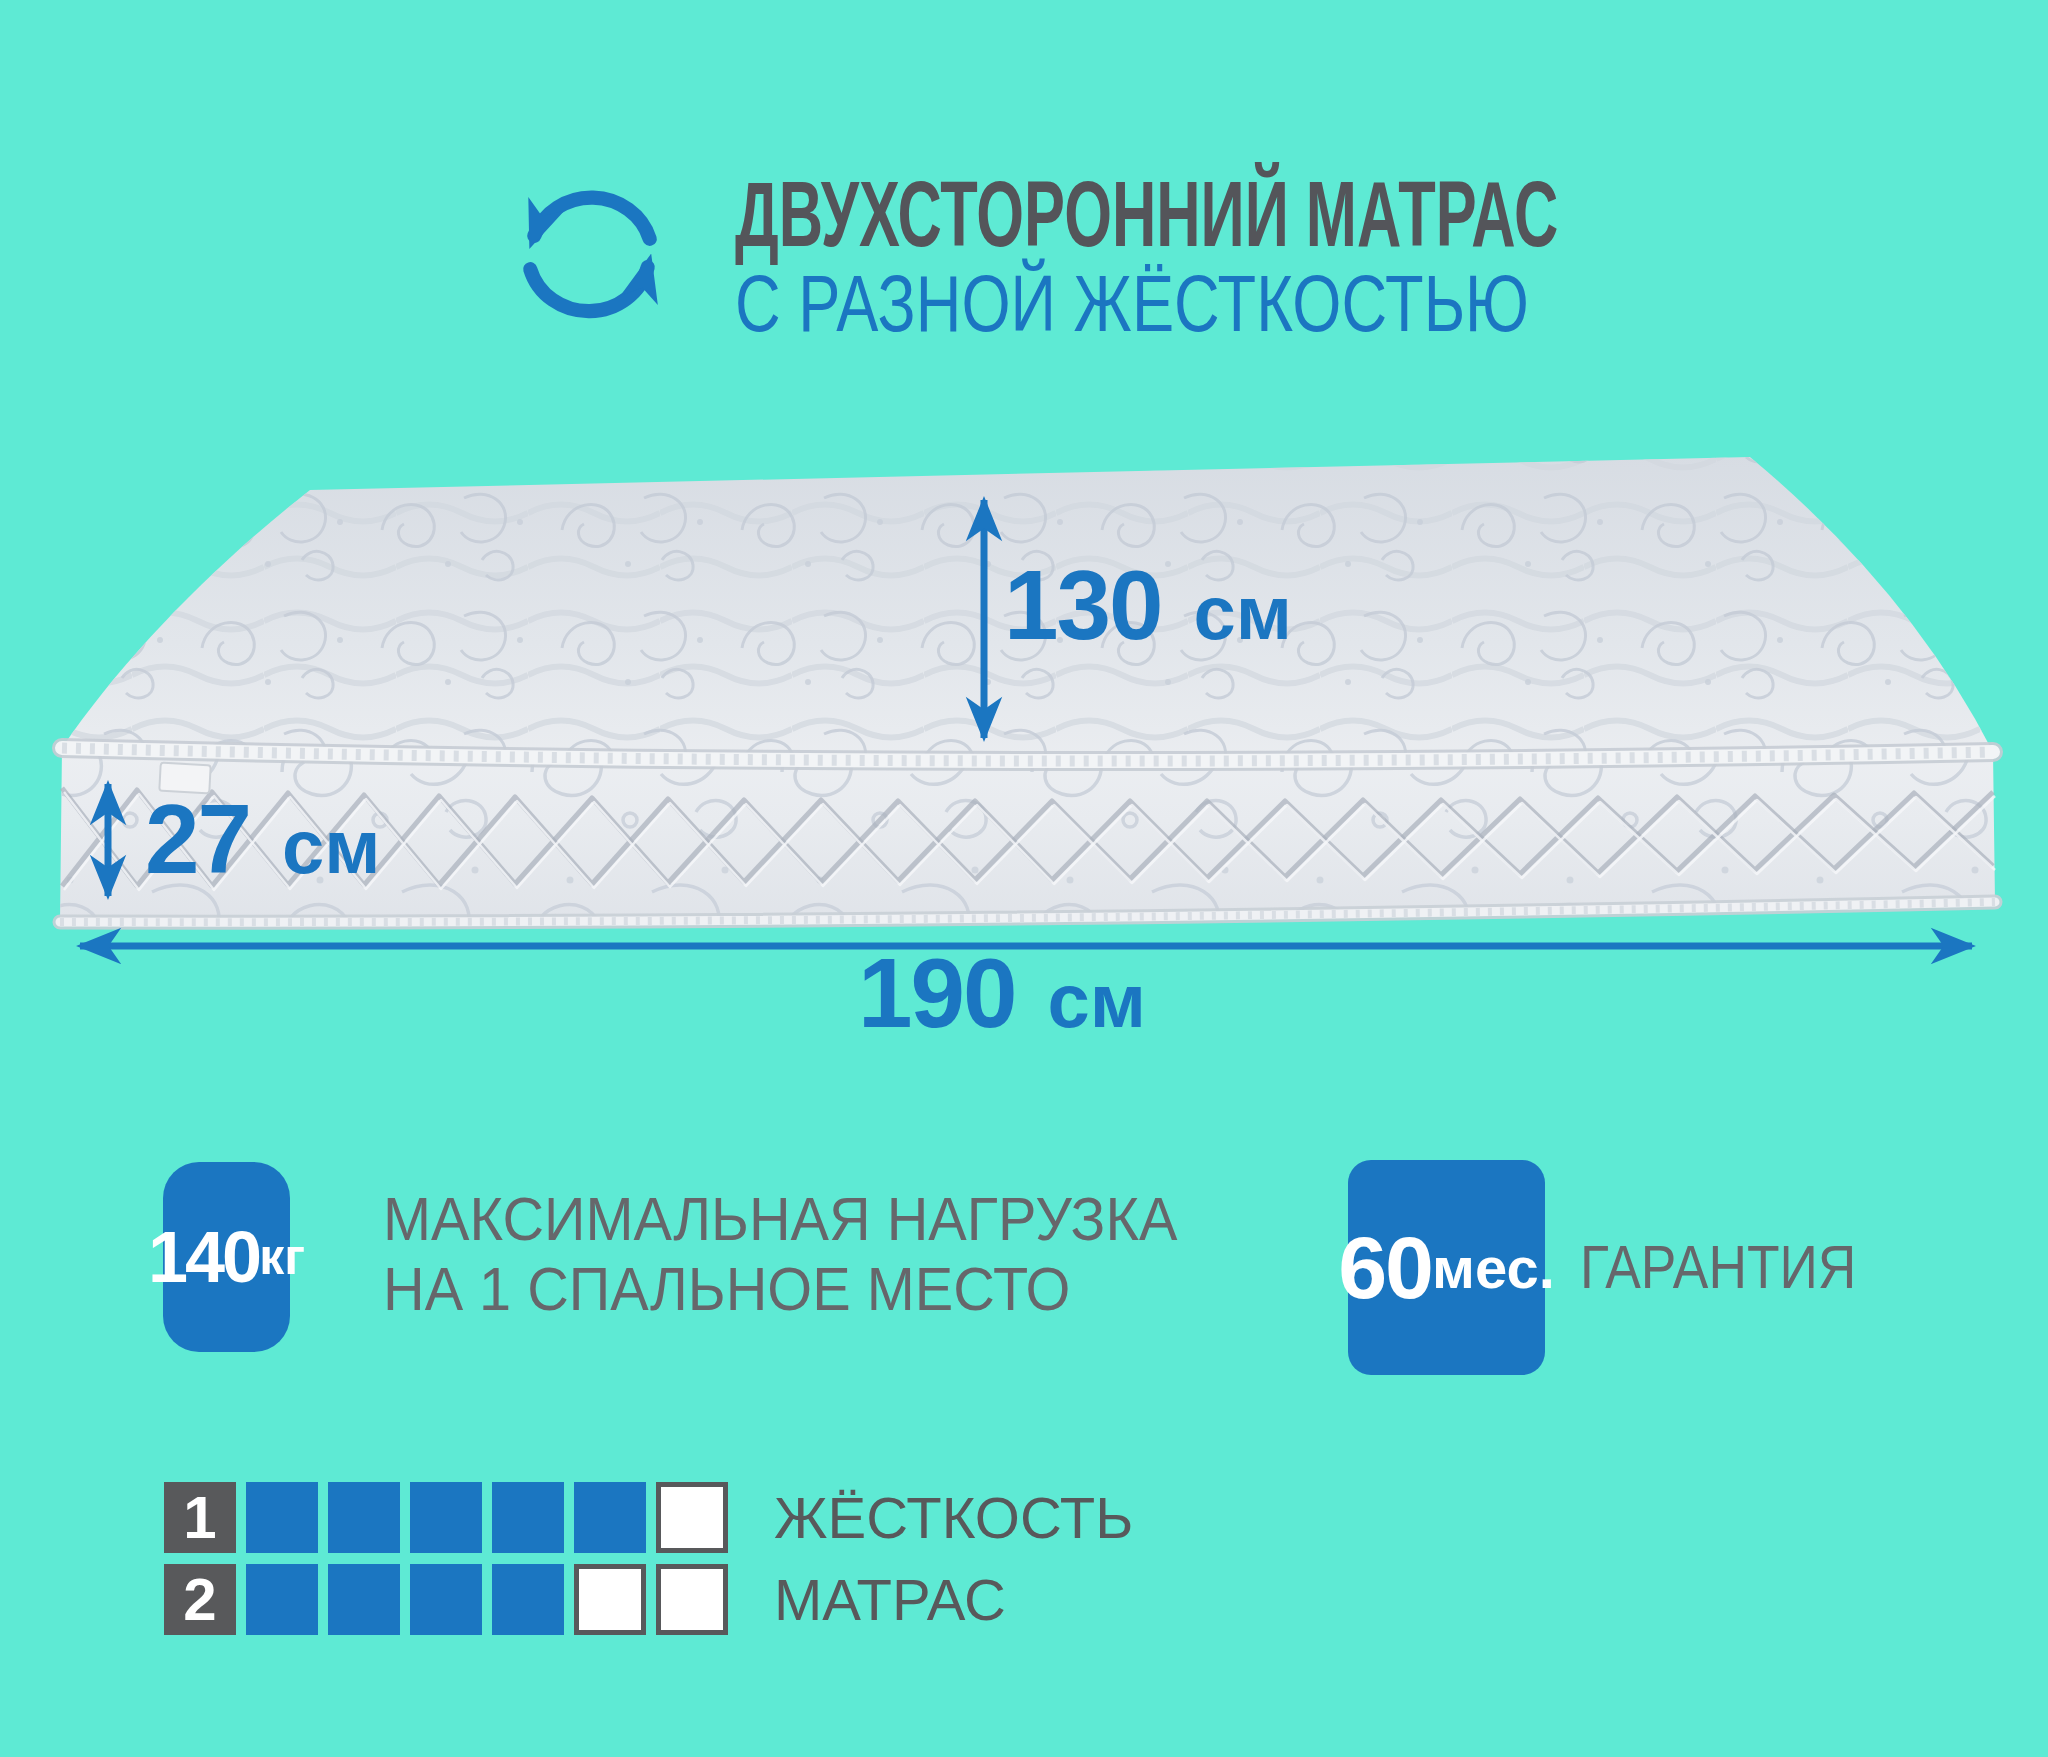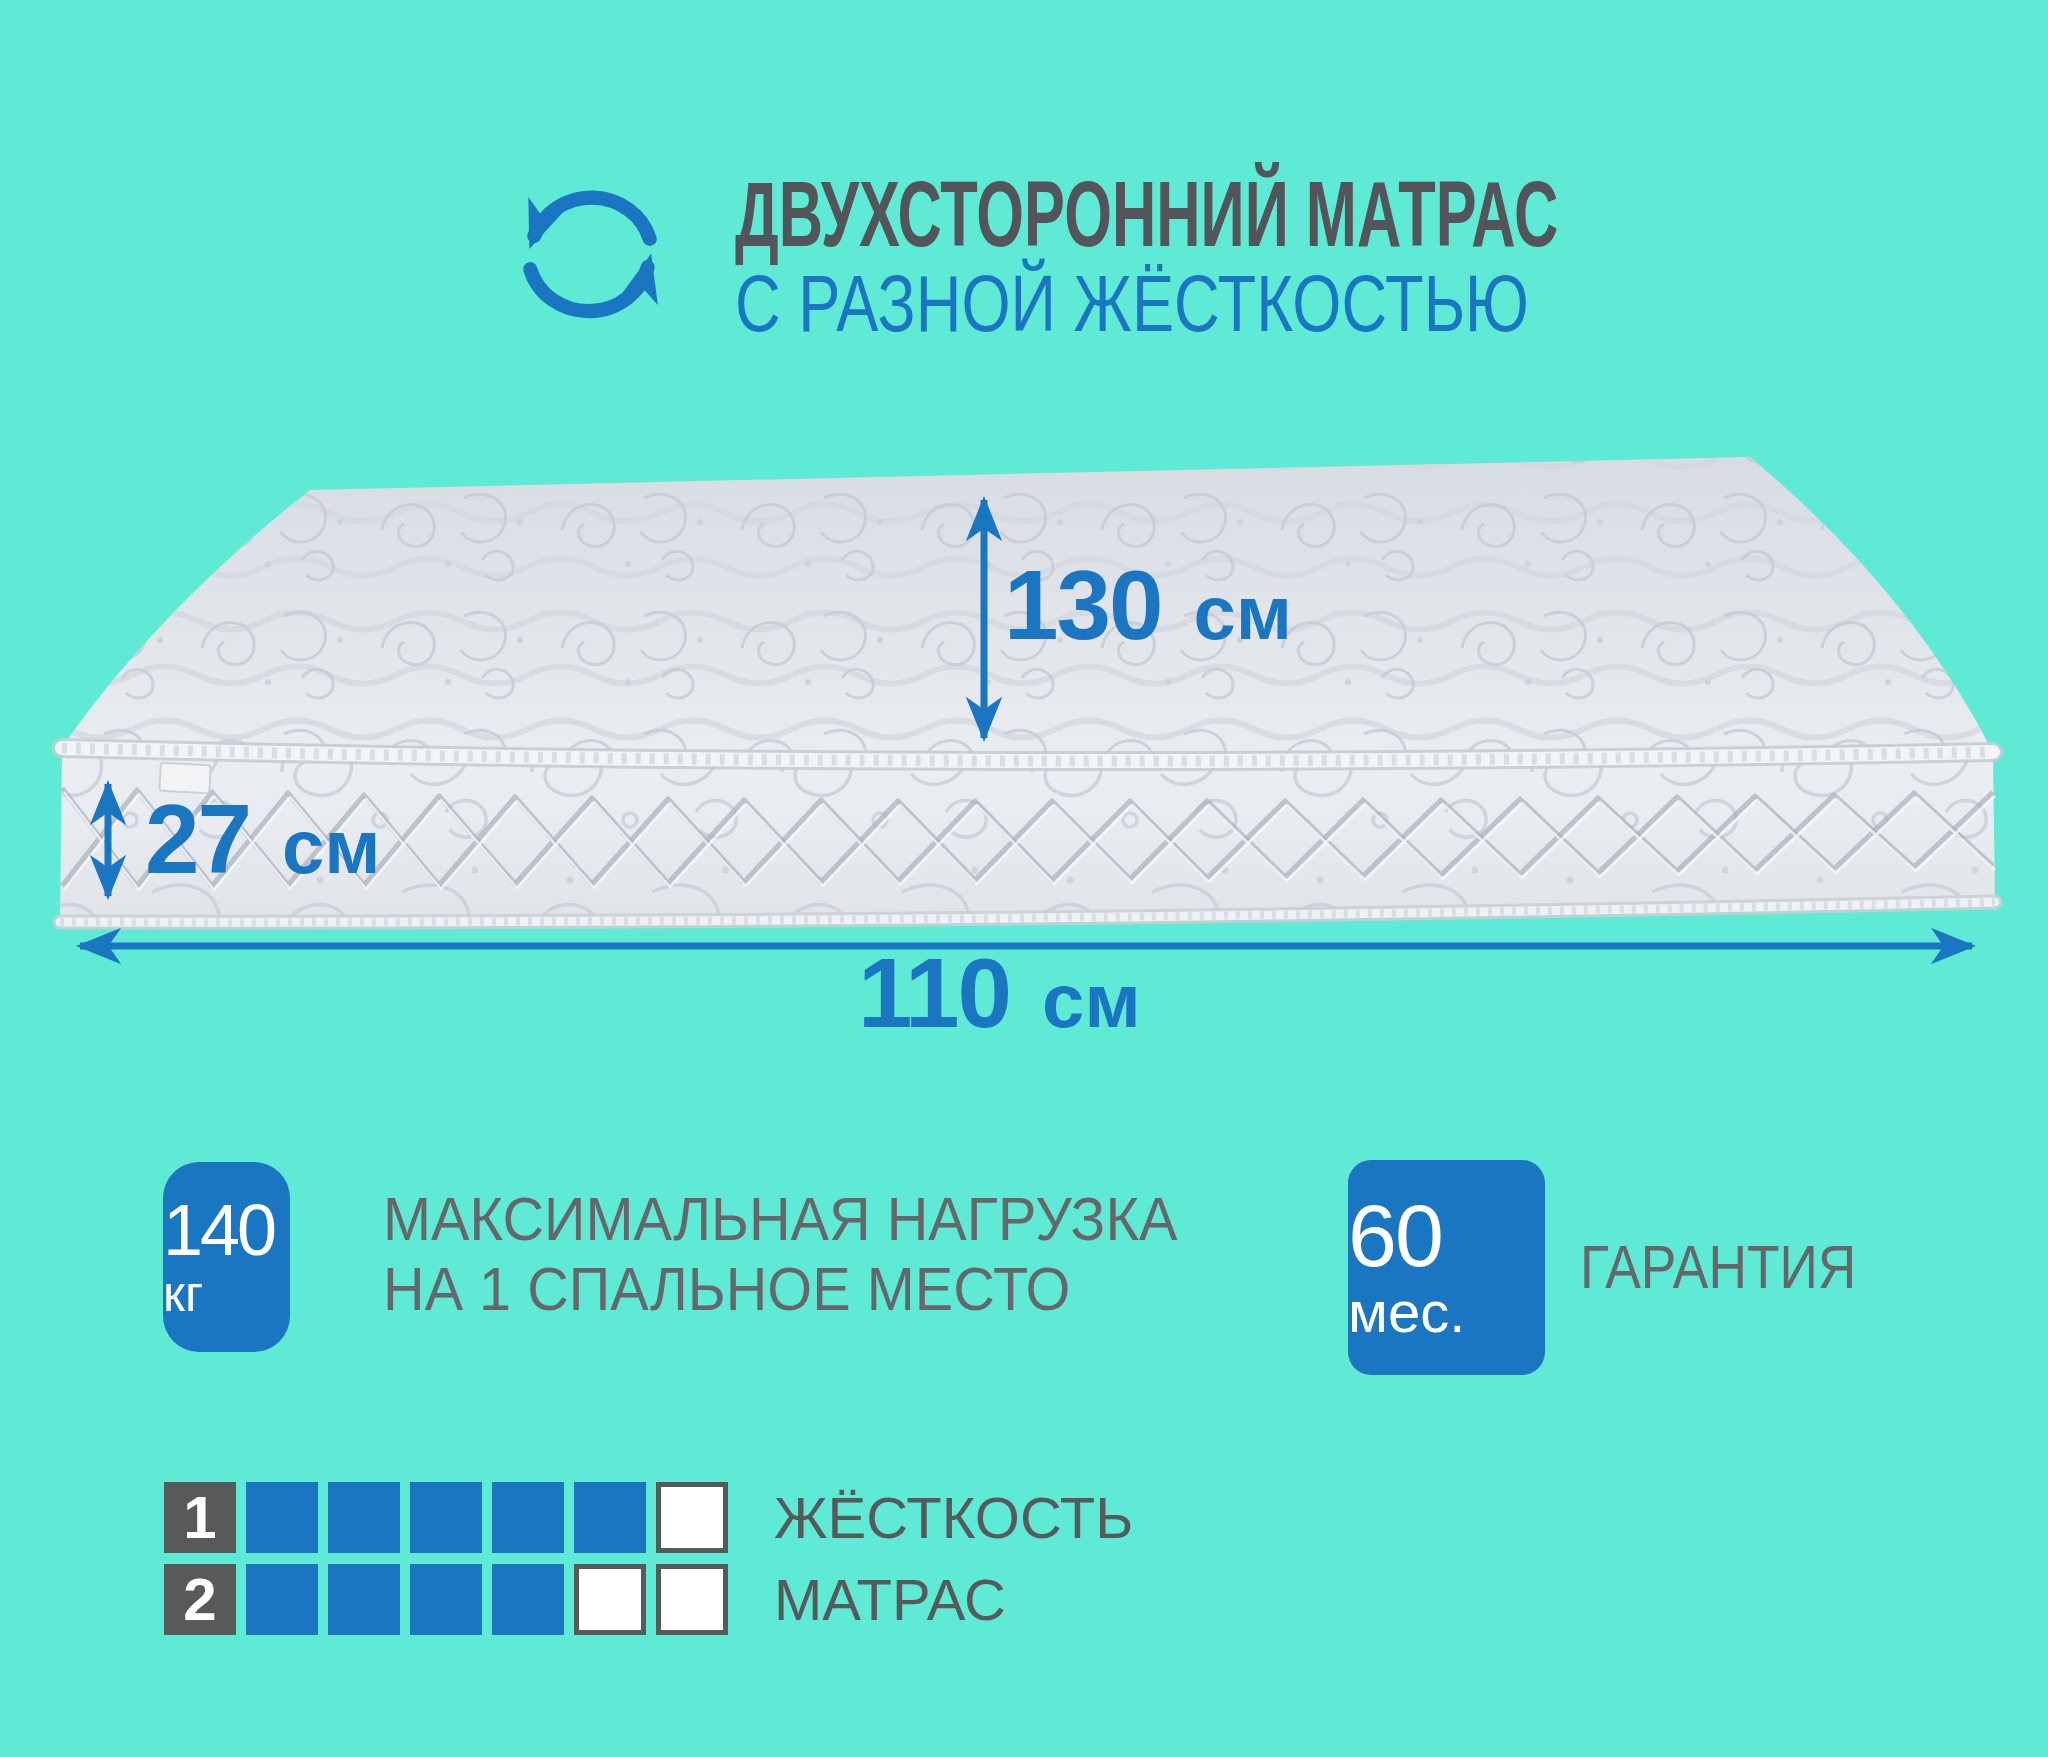--- a/index.html
+++ b/index.html
@@ -28,22 +28,22 @@
   .mattress{position:absolute;left:0;top:0;width:2048px;height:1757px;}
   
   .dim{position:absolute;display:flex;align-items:baseline;gap:32px;color:var(--blue);font-weight:bold;}
   .dim-num{font-size:98px;line-height:98px;letter-spacing:-2px;}
   .dim-unit{font-size:76px;line-height:76px;}
   .dim-width{left:1004px;top:556px;}
   .dim-height{left:145px;top:790px;}
   .dim-length{left:858px;top:944px;}
   
   .badge{
-    position:absolute;background:var(--blue);color:#ffffff;font-weight:normal;
-    display:flex;flex-direction:column;justify-content:center;
+    position:absolute;background:var(--blue);color:#ffffff;font-weight:bold;
+    display:flex;flex-direction:row;align-items:center;justify-content:center;
   }
   .badge-load{left:163px;top:1162px;width:127px;height:190px;border-radius:36px;}
   .badge-load .badge-num{font-size:72px;line-height:74px;letter-spacing:-3px;}
   .badge-load .badge-unit{font-size:50px;line-height:54px;}
   .badge-warranty{left:1348px;top:1160px;width:197px;height:215px;border-radius:23px;}
   .badge-warranty .badge-num{font-size:88px;line-height:88px;letter-spacing:-2px;}
   .badge-warranty .badge-unit{font-size:58px;line-height:64px;}
   .badge-caption{
     position:absolute;color:var(--cap);font-size:62px;line-height:70px;
     transform-origin:left top;white-space:nowrap;
@@ -161,21 +161,21 @@
 
   <div class="dim dim-width">
     <span class="dim-num">130</span>
     <span class="dim-unit">см</span>
   </div>
   <div class="dim dim-height">
     <span class="dim-num">27</span>
     <span class="dim-unit">см</span>
   </div>
   <div class="dim dim-length">
-    <span class="dim-num">110</span>
+    <span class="dim-num">190</span>
     <span class="dim-unit">см</span>
   </div>
 
   <div class="badge badge-load">
     <span class="badge-num">140</span>
     <span class="badge-unit">кг</span>
   </div>
   <div class="badge-caption load-caption">
     <div>МАКСИМАЛЬНАЯ НАГРУЗКА</div>
     <div>НА 1 СПАЛЬНОЕ МЕСТО</div>

